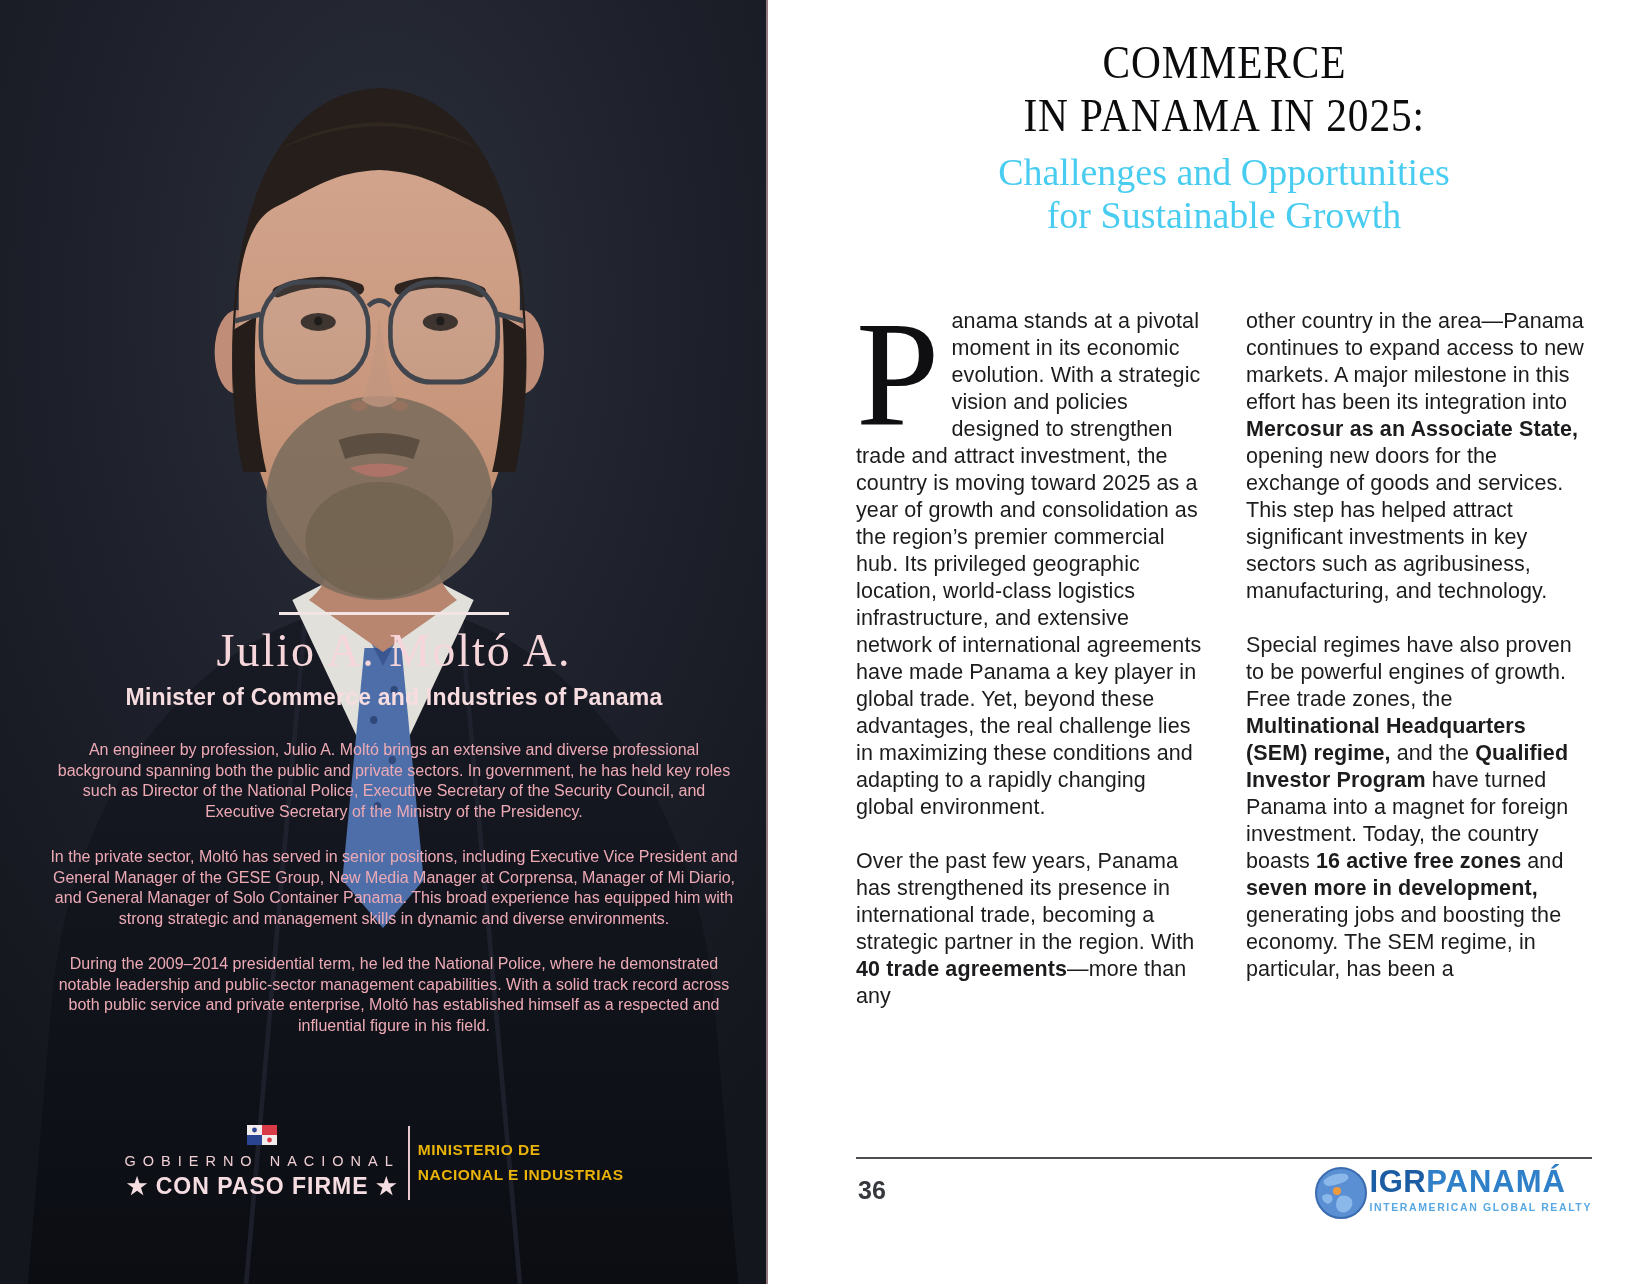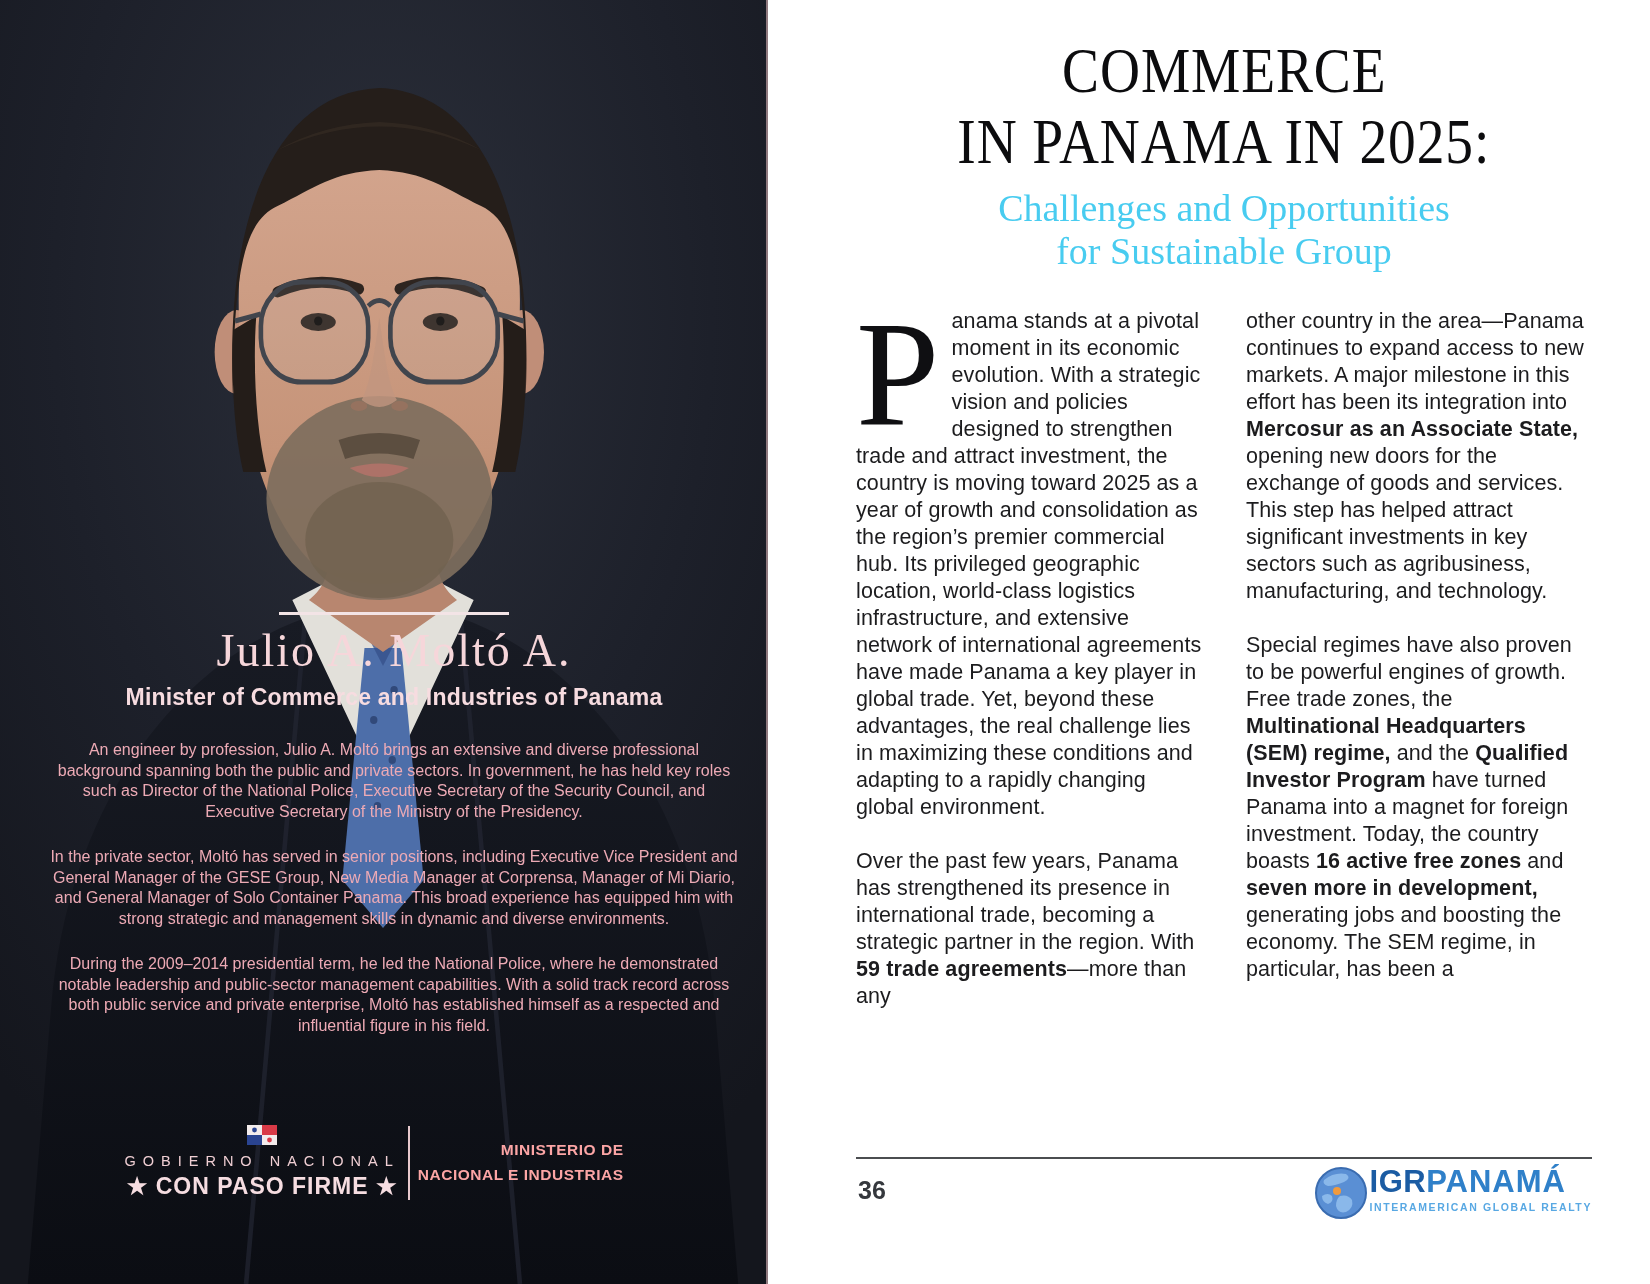--- a/index.html
+++ b/index.html
@@ -36,31 +36,31 @@
   .gov-footer{
     position:absolute; bottom:84px; left:0; right:40px;
     display:flex; justify-content:center; align-items:center; gap:8px; z-index:3;
   }
   .gov-left{ text-align:center; }
   .flag{ display:block; margin:0 auto 8px auto; }
   .gov-line1{ font-size:14.5px; letter-spacing:7px; color:#f0cfd4; font-weight:400; }
   .gov-line2{ font-size:23px; font-weight:700; color:#f6dde1; letter-spacing:1px; margin-top:4px; }
   .gov-divider{ width:2px; height:74px; background:#e8c9cd; }
   .gov-right{
-    text-align:right; font-weight:700; font-size:15.5px; line-height:1.55;
-    color:#fca5a5; letter-spacing:.5px;
+    text-align:left; font-weight:700; font-size:15.5px; line-height:1.55;
+    color:#eab308; letter-spacing:.5px;
   }
   
   .page-right{
     position:absolute; left:828px; top:0; width:822px; height:1284px; background:#ffffff;
   }
   .rp-header{ position:absolute; top:0; left:28px; right:58px; padding-top:36px; text-align:center; }
   .headline{
     font-family:"Liberation Serif", serif; font-weight:400; color:#0c0c0e;
-    font-size:63px; line-height:1.12; letter-spacing:1px;
+    font-size:47px; line-height:1.12; letter-spacing:1px;
   }
   .headline .squeeze{ display:inline-block; transform:scaleX(.88); transform-origin:center; white-space:nowrap; }
   .subhead{
     font-family:"Liberation Serif", serif; font-weight:400; color:#48ccf0;
     font-size:38px; line-height:1.13; margin-top:10px;
   }
   .columns{
     position:absolute; top:308px; left:28px; right:58px;
     display:flex; gap:44px;
   }
@@ -206,28 +206,28 @@
 
   <div class="page-right">
 
     <div class="rp-header">
       <div class="headline">
         <span class="squeeze">COMMERCE</span><br>
         <span class="squeeze">IN PANAMA IN 2025:</span>
       </div>
       <div class="subhead">
         <span>Challenges and Opportunities</span><br>
-        <span>for Sustainable Group</span>
+        <span>for Sustainable Growth</span>
       </div>
     </div>
 
     <div class="columns">
       <div class="col">
           <p><span class="drop-cap">P</span><span>anama stands at a pivotal moment in its economic evolution. With a strategic vision and policies designed to strengthen trade and attract investment, the country is moving toward 2025 as a year of growth and consolidation as the region’s premier commercial hub. Its privileged geographic location, world-class logistics infrastructure, and extensive network of international agreements have made Panama a key player in global trade. Yet, beyond these advantages, the real challenge lies in maximizing these conditions and adapting to a rapidly changing global environment.</span></p>
-          <p><span>Over the past few years, Panama has strengthened its presence in international trade, becoming a strategic partner in the region. With </span><span class="bold">59 trade agreements</span><span>—more than any</span></p>
+          <p><span>Over the past few years, Panama has strengthened its presence in international trade, becoming a strategic partner in the region. With </span><span class="bold">40 trade agreements</span><span>—more than any</span></p>
         </div>
       <div class="col">
           <p><span>other country in the area—Panama continues to expand access to new markets. A major milestone in this effort has been its integration into </span><span class="bold">Mercosur as an Associate State,</span><span> opening new doors for the exchange of goods and services. This step has helped attract significant investments in key sectors such as agribusiness, manufacturing, and technology.</span></p>
           <p><span>Special regimes have also proven to be powerful engines of growth. Free trade zones, the </span><span class="bold">Multinational Headquarters (SEM) regime,</span><span> and the </span><span class="bold">Qualified Investor Program</span><span> have turned Panama into a magnet for foreign investment. Today, the country boasts </span><span class="bold">16 active free zones</span><span> and </span><span class="bold">seven more in development,</span><span> generating jobs and boosting the economy. The SEM regime, in particular, has been a</span></p>
         </div>
     </div>
 
     <div class="footer-rule"></div>
     <div class="page-number">36</div>
 

